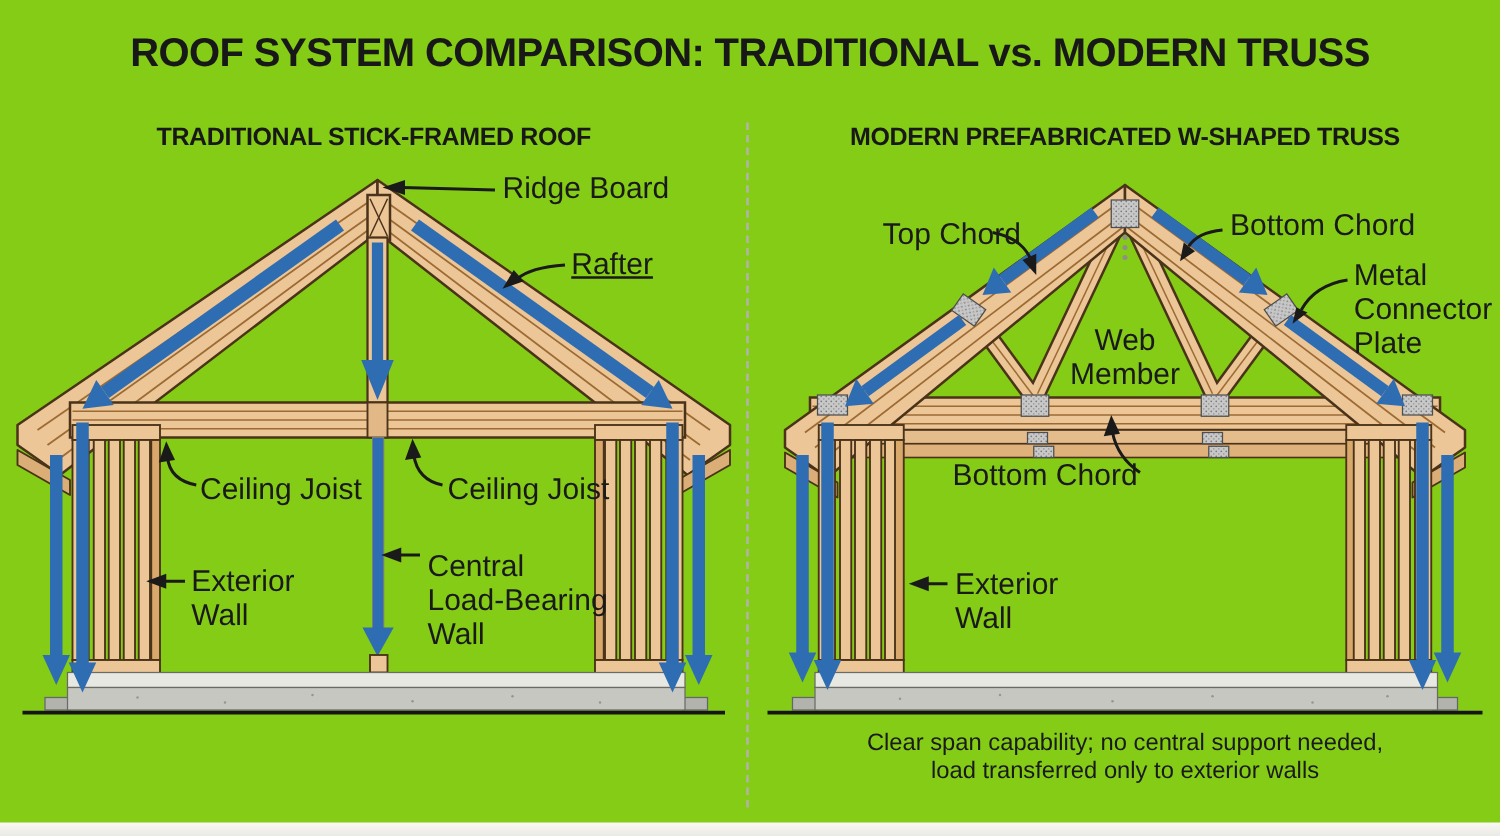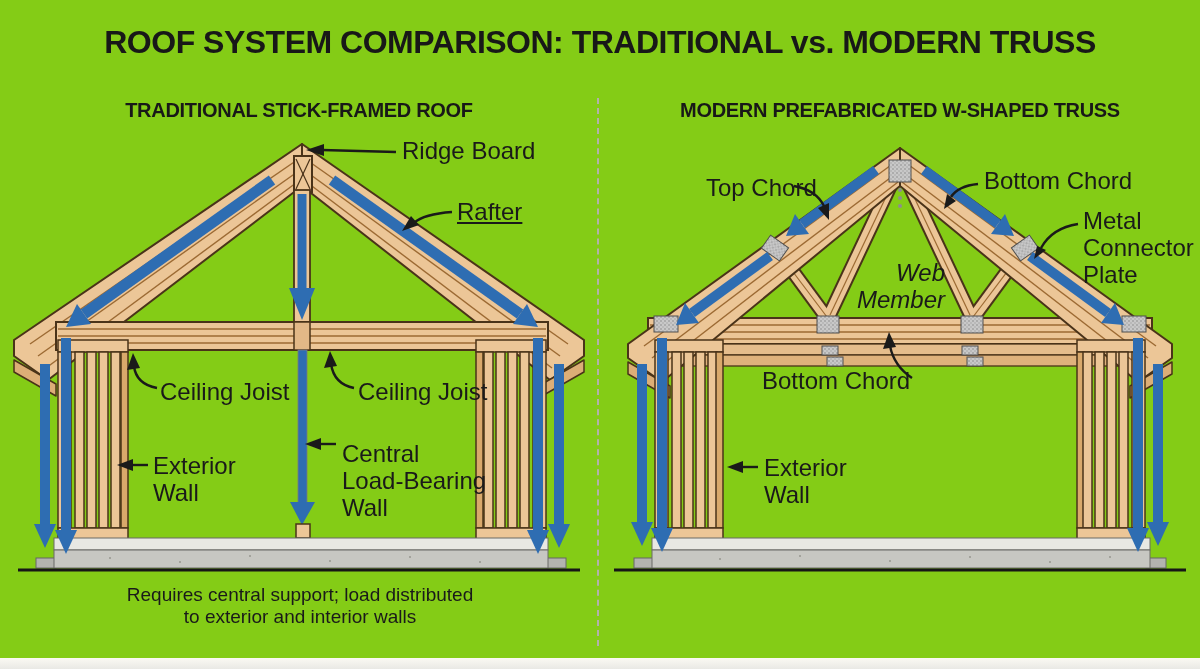--- a/index.html
+++ b/index.html
@@ -12,21 +12,21 @@
   #heading-left{left:0;width:598px;}
   #heading-right{left:600px;width:600px;}
   .divider{position:absolute;left:597px;top:98px;height:548px;width:0;
          border-left:2px dashed #b3b2ac;}
   .panel{position:absolute;top:128px;width:600px;height:541px;}
   #panel-left{left:0;}
   #panel-right{left:600px;}
   .panel svg{position:absolute;left:0;top:0;}
   .lbl{position:absolute;font-size:24px;line-height:1.12;color:#1a1a1a;
        white-space:pre-line;}
-  .lbl-center{text-align:right;font-style:italic;}
+  .lbl-center{text-align:center;}
   .caption{position:absolute;top:456px;left:0;width:100%;text-align:center;
        font-size:19px;line-height:1.18;color:#1a1a1a;white-space:pre-line;}
   .bottom-blur{position:absolute;left:0;bottom:0;width:1200px;height:11px;
        background:linear-gradient(#fbf9f3,#e9e9e5);}
 </style>
 </head>
 <body>
 
 <div id="stage">
 
@@ -159,22 +159,20 @@
 
     <div class="lbl" style="left:402px;top:10px;">Ridge Board</div>
     <div class="lbl" style="left:457px;top:71px;text-decoration:underline;">Rafter</div>
     <div class="lbl" style="left:160px;top:251px;">Ceiling Joist</div>
     <div class="lbl" style="left:358px;top:251px;">Ceiling Joist</div>
     <div class="lbl" style="left:153px;top:325px;">Exterior
 Wall</div>
     <div class="lbl" style="left:342px;top:303px;margin-top:10px;">Central
 Load-Bearing
 Wall</div>
-    <div class="caption">Requires central support; load distributed
-to exterior and interior walls</div>
   </div>
 
   <div class="panel" id="panel-right">
     <svg width="600" height="455" viewBox="0 0 600 455">
       <defs>
         <pattern id="plateDotsR" width="4" height="4" patternUnits="userSpaceOnUse">
           <rect width="4" height="4" fill="#c8c8c8"></rect>
           <circle cx="1" cy="1" r="0.7" fill="#7a7a7a"></circle>
           <circle cx="3" cy="3" r="0.7" fill="#9e9e9e"></circle>
         </pattern>
@@ -320,16 +318,18 @@
     <div class="lbl" style="left:95px;top:47px;margin-left:11px;">Top Chord</div>
     <div class="lbl" style="left:384px;top:40px;">Bottom Chord</div>
     <div class="lbl" style="left:483px;top:80px;">Metal
 Connector
 Plate</div>
     <div class="lbl lbl-center" style="left:255px;top:132px;width:90px;">Web
 Member</div>
     <div class="lbl" style="left:162px;top:240px;">Bottom Chord</div>
     <div class="lbl" style="left:164px;top:327px;">Exterior
 Wall</div>
+    <div class="caption">Clear span capability; no central support needed,
+load transferred only to exterior walls</div>
   </div>
 
   <div class="bottom-blur"></div>
 </div>
 
 </body></html>

